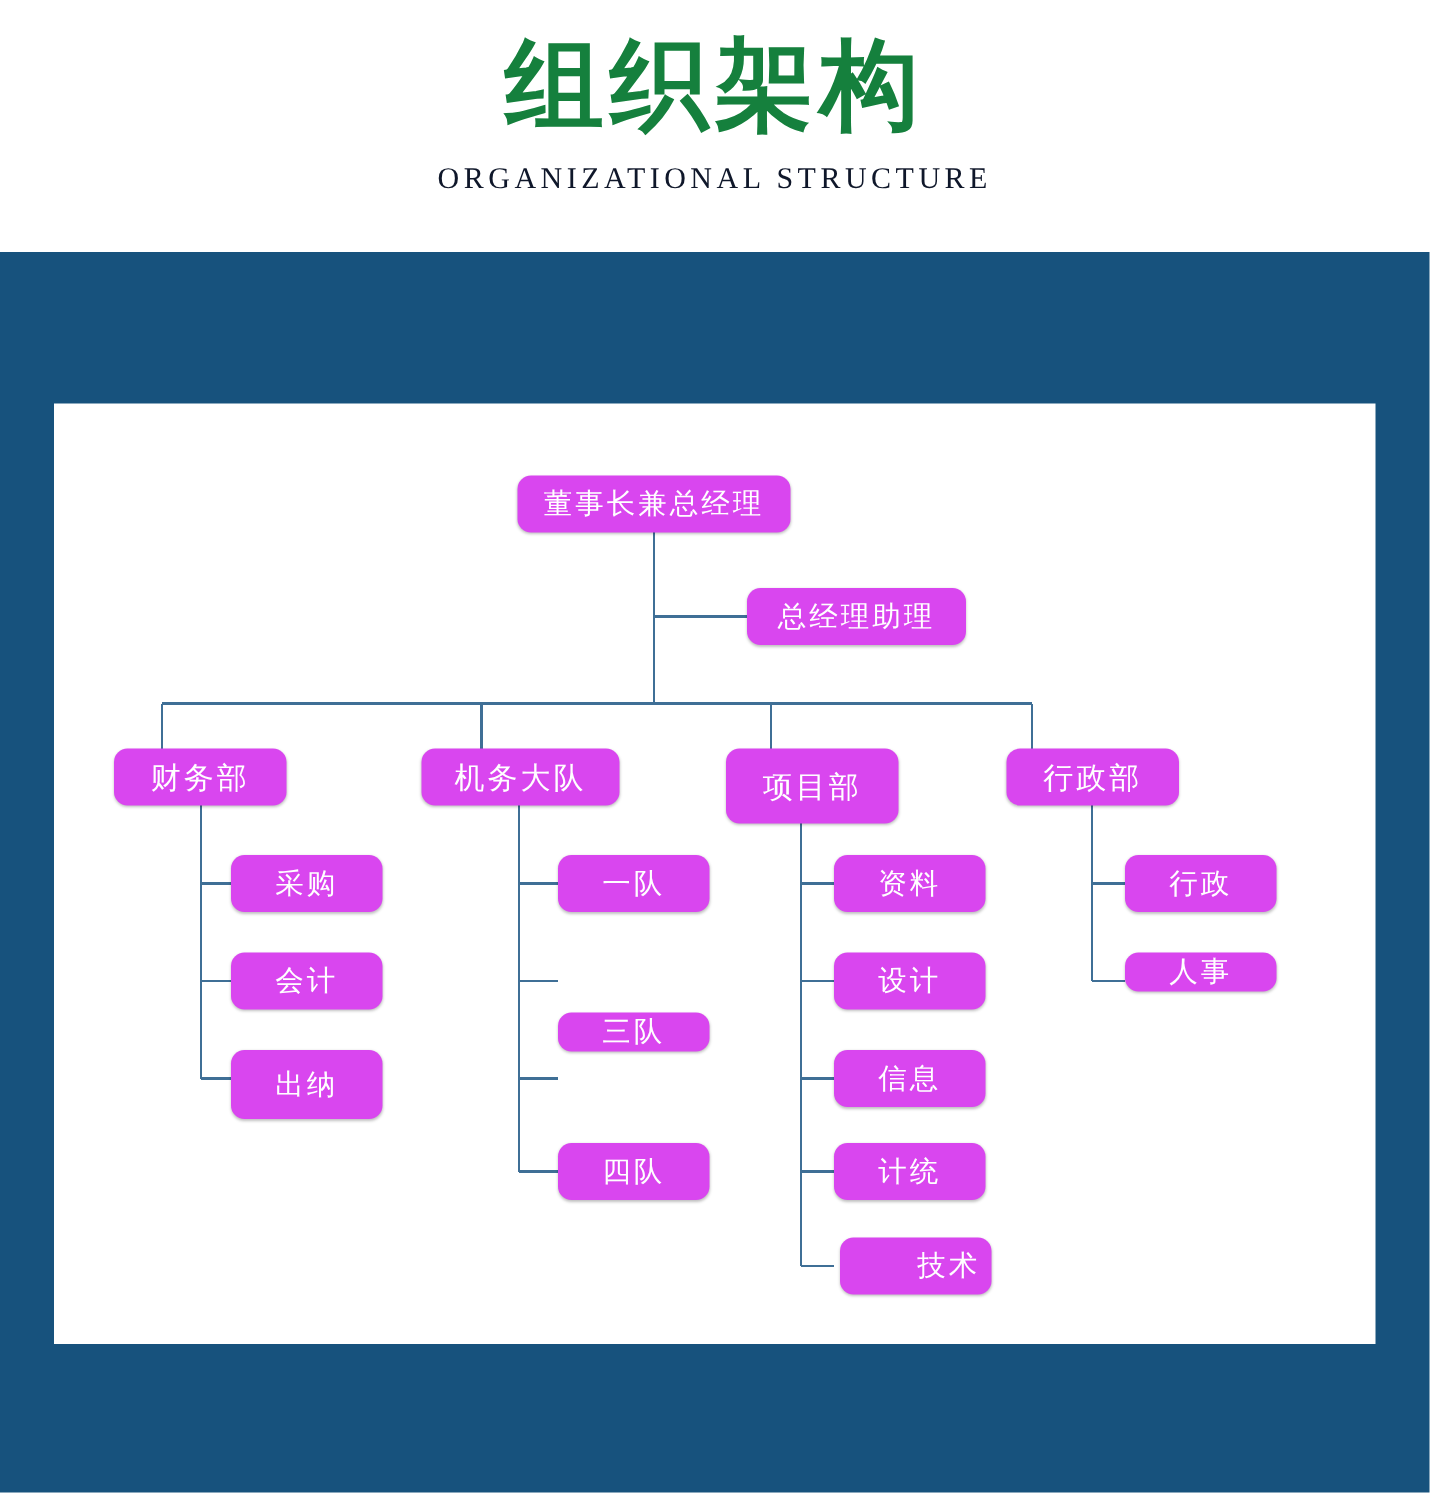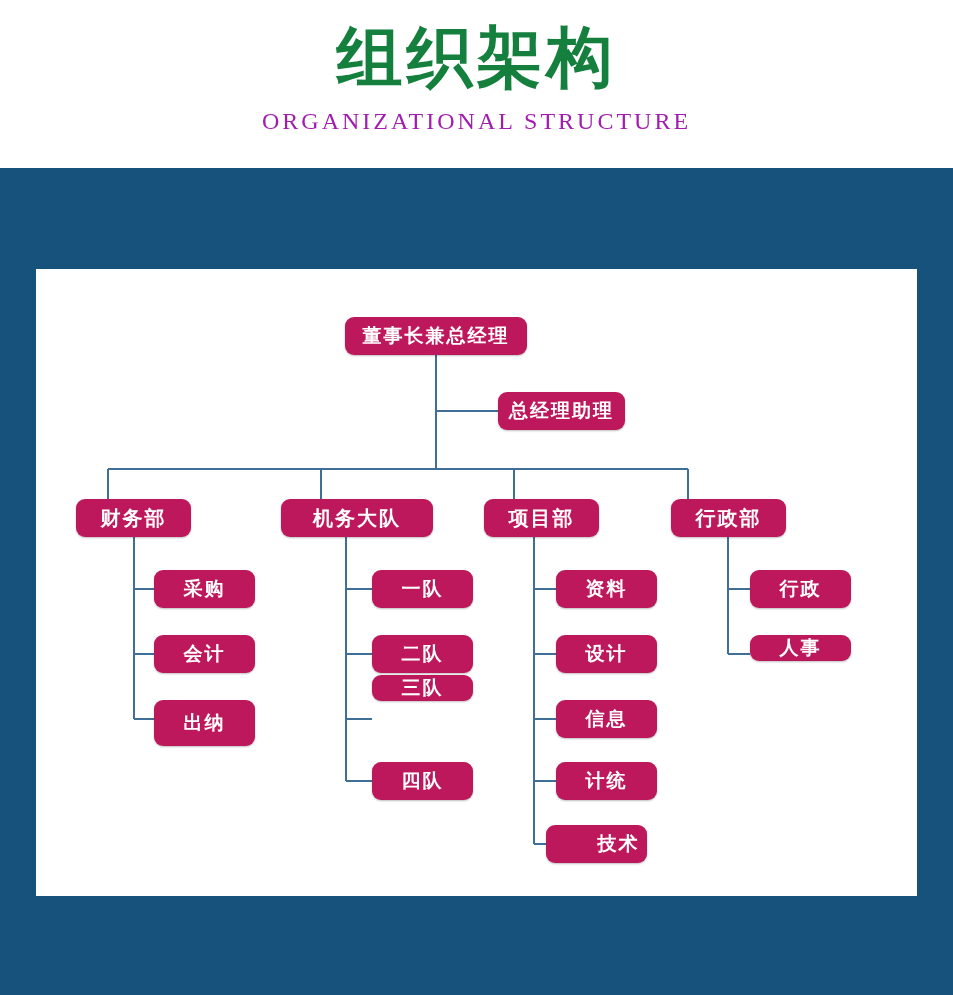--- a/index.html
+++ b/index.html
@@ -34,23 +34,23 @@
     line-height: 80px;
     letter-spacing: 4px;
     color: #15803d;
   }
   #title-en {
     position: absolute;
     left: 0; top: 108px;
     width: 953px;
     text-align: center;
     font-family: "Liberation Serif", serif;
-    font-size: 24px;
+    font-size: 20px;
     letter-spacing: 3px;
-    color: #a21caf;
+    color: #0f172a;
   }
 
   
   #frame {
     position: absolute;
     left: 0; top: 168px;
     width: 953px;
     height: 827px;
     background: #17527d;
   }
@@ -72,25 +72,25 @@
   #lines {
     position: absolute;
     left: 0; top: 0;
     width: 881px;
     height: 627px;
   }
 
   .node {
     position: absolute;
     box-sizing: border-box;
-    background: #be185d;
+    background: #d946ef;
     border-radius: 9px;
     color: #ffffff;
     font-family: "Liberation Serif", serif;
-    font-weight: bold;
+    font-weight: normal;
     text-align: center;
     white-space: nowrap;
     letter-spacing: 2px;
     display: flex;
     align-items: center;
     justify-content: center;
     box-shadow: 0 1px 2px rgba(0,0,0,0.25);
   }
   .n-root  { font-size: 19px; }
   .n-dept  { font-size: 20px; }
@@ -143,39 +143,38 @@
           <path d="M498,575 L520,575"></path>
 
           <path d="M692,262 L692,385"></path>
           <path d="M692,320 L714,320"></path>
           <path d="M692,385 L714,385"></path>
         </g>
       </svg>
 
       <div class="node n-root" style="left:309px; top:48px; width:182px; height:38px;">董事长兼总经理</div>
 
-      <div class="node n-asst" style="left:462px; top:123px; width:127px; height:38px;">总经理助理</div>
+      <div class="node n-asst" style="left:462px; top:123px; width:146px; height:38px;">总经理助理</div>
 
       <div class="node n-dept" style="left:40px; top:230px; width:115px; height:38px;">财务部</div>
       <div class="node n-sub" style="left:118px; top:301px; width:101px; height:38px;">采购</div>
       <div class="node n-sub" style="left:118px; top:366px; width:101px; height:38px;">会计</div>
       <div class="node n-sub" style="left:118px; top:431px; width:101px; height:46px;">出纳</div>
 
-      <div class="node n-dept" style="left:245px; top:230px; width:152px; height:38px;">机务大队</div>
+      <div class="node n-dept" style="left:245px; top:230px; width:132px; height:38px;">机务大队</div>
       <div class="node n-sub" style="left:336px; top:301px; width:101px; height:38px;">一队</div>
-      <div class="node n-sub" style="left:336px; top:366px; width:101px; height:38px;">二队</div>
       <div class="node n-sub" style="left:336px; top:406px; width:101px; height:26px;">三队</div>
       <div class="node n-sub" style="left:336px; top:493px; width:101px; height:38px;">四队</div>
 
-      <div class="node n-dept" style="left:448px; top:230px; width:115px; height:38px;">项目部</div>
+      <div class="node n-dept" style="left:448px; top:230px; width:115px; height:50px;">项目部</div>
       <div class="node n-sub" style="left:520px; top:301px; width:101px; height:38px;">资料</div>
       <div class="node n-sub" style="left:520px; top:366px; width:101px; height:38px;">设计</div>
       <div class="node n-sub" style="left:520px; top:431px; width:101px; height:38px;">信息</div>
       <div class="node n-sub" style="left:520px; top:493px; width:101px; height:38px;">计统</div>
-      <div class="node n-sub" style="left:510px; top:556px; width:101px; height:38px;padding-left:44px;">技术</div>
+      <div class="node n-sub" style="left:524px; top:556px; width:101px; height:38px;padding-left:44px;">技术</div>
 
       <div class="node n-dept" style="left:635px; top:230px; width:115px; height:38px;">行政部</div>
       <div class="node n-sub" style="left:714px; top:301px; width:101px; height:38px;">行政</div>
       <div class="node n-sub" style="left:714px; top:366px; width:101px; height:26px;">人事</div>
 
     </div>
   </div>
 </div>
 
 </body></html>

